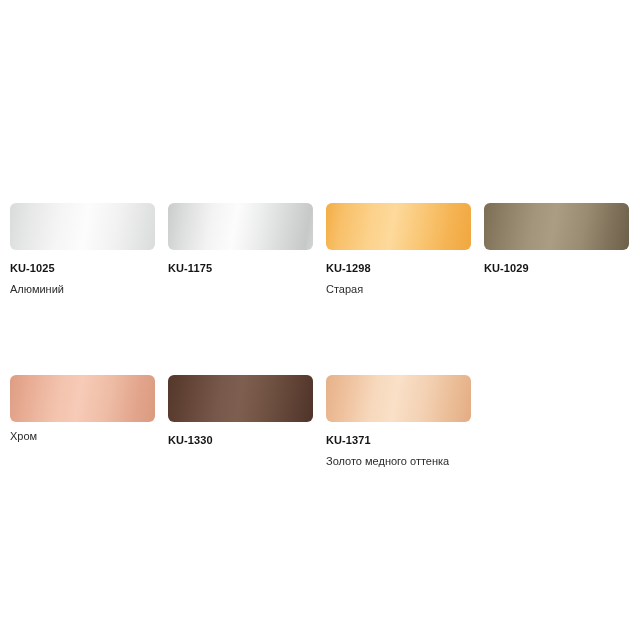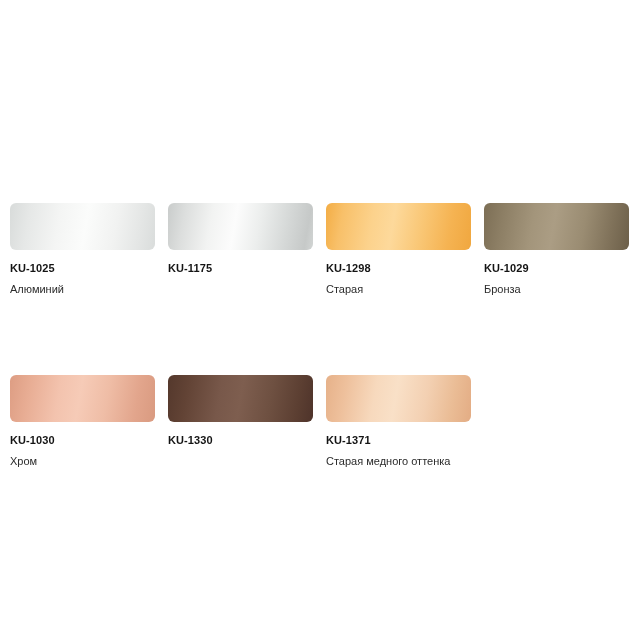--- a/index.html
+++ b/index.html
@@ -74,39 +74,37 @@
 
     <div class="swatch-cell">
       <div class="swatch-chip" style="background: linear-gradient(100deg, rgb(243, 173, 69) 0%, rgb(248, 192, 105) 12%, rgb(252, 210, 140) 32%, rgb(253, 217, 155) 46%, rgb(249, 198, 116) 66%, rgb(245, 179, 82) 84%, rgb(240, 167, 63) 100%);"></div>
       <div class="swatch-code">KU-1298</div>
       <div class="swatch-name">Старая</div>
     </div>
 
     <div class="swatch-cell">
       <div class="swatch-chip" style="background: linear-gradient(100deg, rgb(124, 110, 85) 0%, rgb(141, 127, 101) 14%, rgb(163, 149, 123) 34%, rgb(171, 157, 132) 48%, rgb(154, 140, 114) 68%, rgb(128, 114, 90) 86%, rgb(108, 95, 73) 100%);"></div>
       <div class="swatch-code">KU-1029</div>
-      <div class="swatch-name">Бронза</div>
     </div>
 
   </div>
 
   <div class="swatch-row row-2">
 
     <div class="swatch-cell">
       <div class="swatch-chip" style="background: linear-gradient(100deg, rgb(221, 157, 131) 0%, rgb(232, 173, 148) 14%, rgb(243, 195, 174) 34%, rgb(246, 203, 183) 48%, rgb(239, 189, 166) 66%, rgb(226, 165, 140) 86%, rgb(217, 154, 128) 100%);"></div>
-      <div class="swatch-code">KU-1030</div>
       <div class="swatch-name">Хром</div>
     </div>
 
     <div class="swatch-cell">
       <div class="swatch-chip" style="background: linear-gradient(100deg, rgb(84, 56, 44) 0%, rgb(98, 67, 53) 14%, rgb(120, 88, 74) 36%, rgb(126, 94, 79) 50%, rgb(110, 80, 65) 70%, rgb(92, 63, 50) 88%, rgb(78, 51, 42) 100%);"></div>
       <div class="swatch-code">KU-1330</div>
     </div>
 
     <div class="swatch-cell">
       <div class="swatch-chip" style="background: linear-gradient(100deg, rgb(230, 177, 137) 0%, rgb(238, 192, 156) 14%, rgb(247, 217, 189) 34%, rgb(249, 224, 199) 48%, rgb(243, 208, 178) 68%, rgb(234, 188, 149) 86%, rgb(227, 172, 132) 100%);"></div>
       <div class="swatch-code">KU-1371</div>
-      <div class="swatch-name">Старая медного оттенка</div>
+      <div class="swatch-name">Золото медного оттенка</div>
     </div>
 
   </div>
 
 </div>
 
 </body></html>

